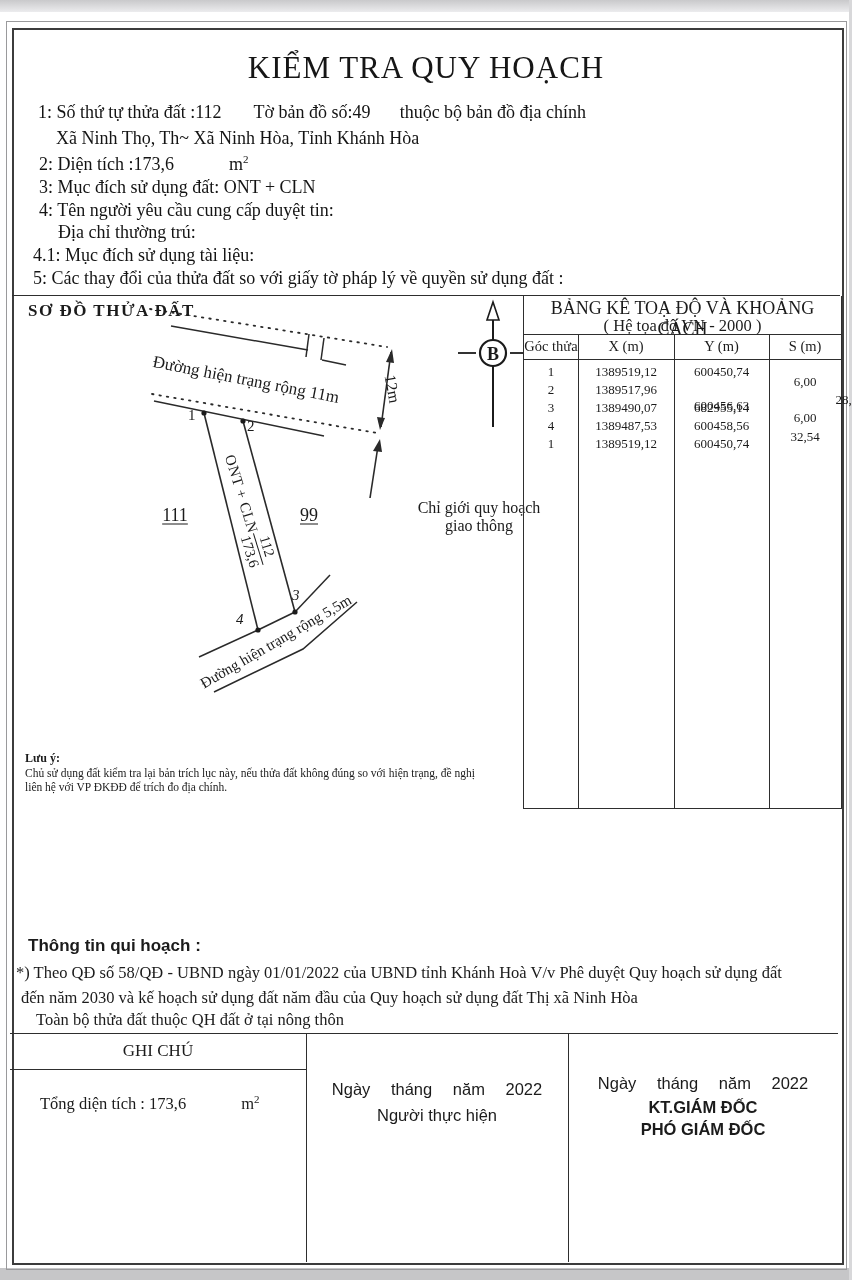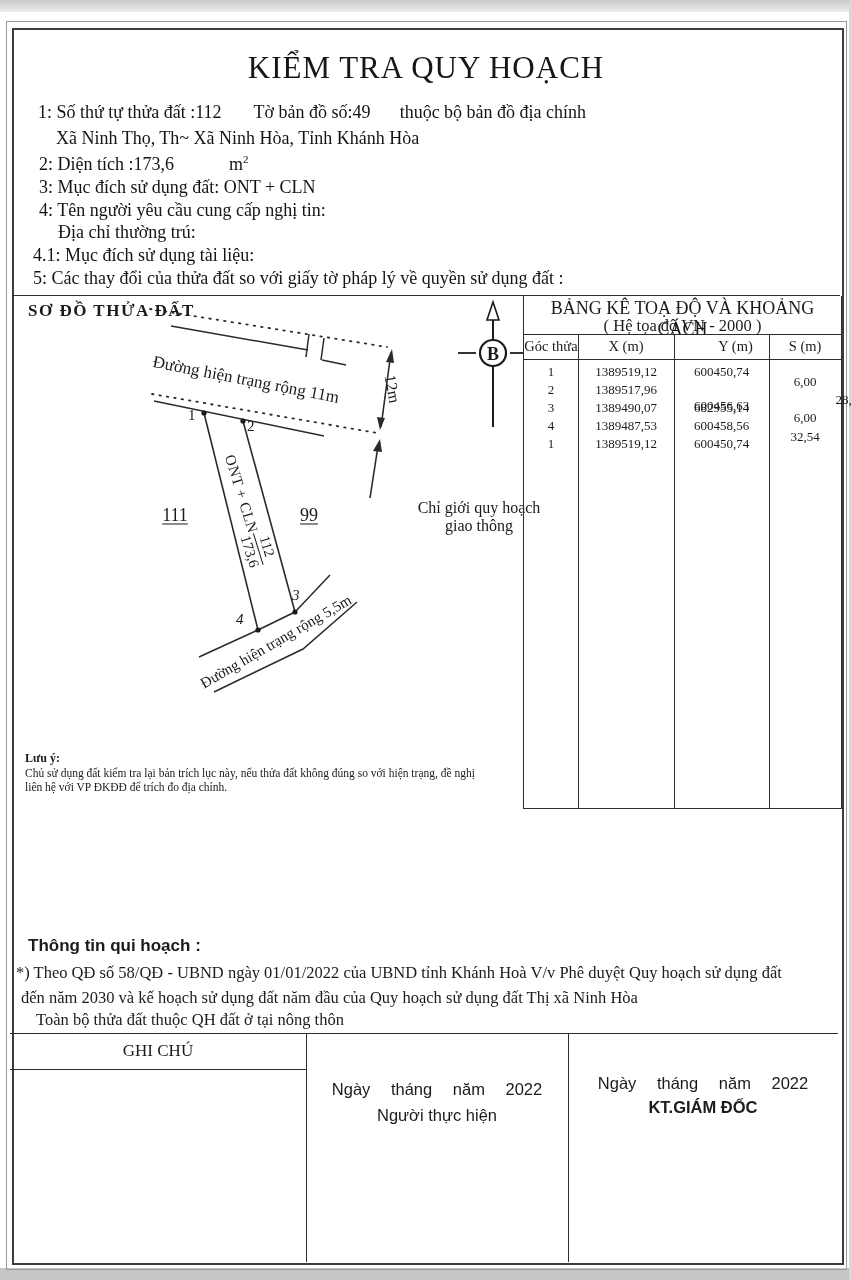--- a/index.html
+++ b/index.html
@@ -79,21 +79,21 @@
   <div class="doc-title">KIỂM TRA QUY HOẠCH</div>
 
   <div class="info-line" style="left:38px;top:102px;">
     <span>1: Số thứ tự thửa đất :112</span><span style="display:inline-block;width:32px;"></span><span>Tờ bản đồ số:49</span><span style="display:inline-block;width:29px;"></span><span>thuộc bộ bản đồ địa chính</span>
   </div>
   <div class="info-line" style="left:56px;top:128px;">Xã Ninh Thọ, Th~ Xã Ninh Hòa, Tỉnh Khánh Hòa</div>
   <div class="info-line" style="left:39px;top:153px;">
     <span>2: Diện tích :173,6</span><span style="display:inline-block;width:55px;"></span><span><span>m</span><sup>2</sup></span>
   </div>
   <div class="info-line" style="left:39px;top:177px;">3: Mục đích sử dụng đất:  ONT + CLN</div>
-  <div class="info-line" style="left:39px;top:200px;">4: Tên người yêu cầu cung cấp nghị tin:</div>
+  <div class="info-line" style="left:39px;top:200px;">4: Tên người yêu cầu cung cấp duyệt tin:</div>
   <div class="info-line" style="left:58px;top:222px;">Địa chỉ thường trú:</div>
   <div class="info-line" style="left:33px;top:245px;">4.1: Mục đích sử dụng tài liệu:</div>
   <div class="info-line" style="left:33px;top:268px;">5: Các thay đổi của thửa đất so với giấy tờ pháp lý về quyền sử dụng đất :</div>
 
   <div class="section-line"></div>
 
   <div id="map">
     <svg width="511" height="520" viewBox="0 0 511 520">
 
       <line x1="138" y1="13" x2="375" y2="51" stroke="#2a2a2a" stroke-width="1.8" stroke-dasharray="1.5 6" stroke-linecap="round"></line>
@@ -165,21 +165,21 @@
   <div id="coord-table">
     <div class="tt1">BẢNG KÊ TOẠ ĐỘ VÀ KHOẢNG CÁCH</div>
     <div class="tt2">( Hệ tọa độ VN - 2000 )</div>
     <div class="hline" style="top:38px;"></div>
     <div class="hline" style="top:63px;"></div>
     <div class="vline" style="left:54px;"></div>
     <div class="vline" style="left:150px;"></div>
     <div class="vline" style="left:245px;"></div>
     <div class="cth" style="left:0;width:54px;">Góc thửa</div>
     <div class="cth" style="left:54px;width:96px;">X (m)</div>
-    <div class="cth" style="left:150px;width:95px;padding-left:14px;">Y (m)</div>
+    <div class="cth" style="left:150px;width:95px;">Y (m)</div>
     <div class="cth" style="left:245px;width:72px;">S (m)</div>
 
     <div class="cell" style="left:0;width:54px;top:68px;">1</div>
     <div class="cell" style="left:54px;width:96px;top:68px;">1389519,12</div>
     <div class="cell" style="left:150px;width:95px;top:68px;">600450,74</div>
 
     <div class="cell" style="left:0;width:54px;top:86px;">2</div>
     <div class="cell" style="left:54px;width:96px;top:86px;">1389517,96</div>
     <div class="cell" style="left:150px;width:95px;top:102px;">600456,63</div>
 
@@ -204,18 +204,22 @@
   <div class="plan-head">Thông tin qui hoạch :</div>
   <div class="plan-line" style="left:16px;top:963px;">*) Theo QĐ số 58/QĐ - UBND ngày 01/01/2022 của UBND tỉnh Khánh Hoà V/v Phê duyệt Quy hoạch sử dụng đất</div>
   <div class="plan-line" style="left:21px;top:988px;">đến năm 2030 và kế hoạch sử dụng đất năm đầu của Quy hoạch sử dụng đất Thị xã Ninh Hòa</div>
   <div class="plan-line" style="left:36px;top:1010px;">Toàn bộ thửa đất thuộc QH đất ở tại nông thôn</div>
 
   <div id="footer-table">
     <div class="v1"></div>
     <div class="v2"></div>
     <div class="h1"></div>
     <div class="ghi-chu">GHI CHÚ</div>
+    <div class="total-area">
+      <span>Tổng diện tích : 173,6</span><span style="display:inline-block;width:55px;"></span><span><span>m</span><sup>2</sup></span>
+    </div>
     <div class="fcell sans date-line" style="left:296px;width:262px;top:46px;">Ngày tháng năm 2022</div>
     <div class="fcell sans" style="left:296px;width:262px;top:72px;">Người thực hiện</div>
     <div class="fcell sans date-line" style="left:558px;width:270px;top:40px;">Ngày tháng năm 2022</div>
     <div class="fcell sans" style="left:558px;width:270px;top:64px;font-weight:bold;">KT.GIÁM ĐỐC</div>
+    <div class="fcell sans" style="left:558px;width:270px;top:86px;font-weight:bold;">PHÓ GIÁM ĐỐC</div>
   </div>
 </div>
 
 </body></html>

